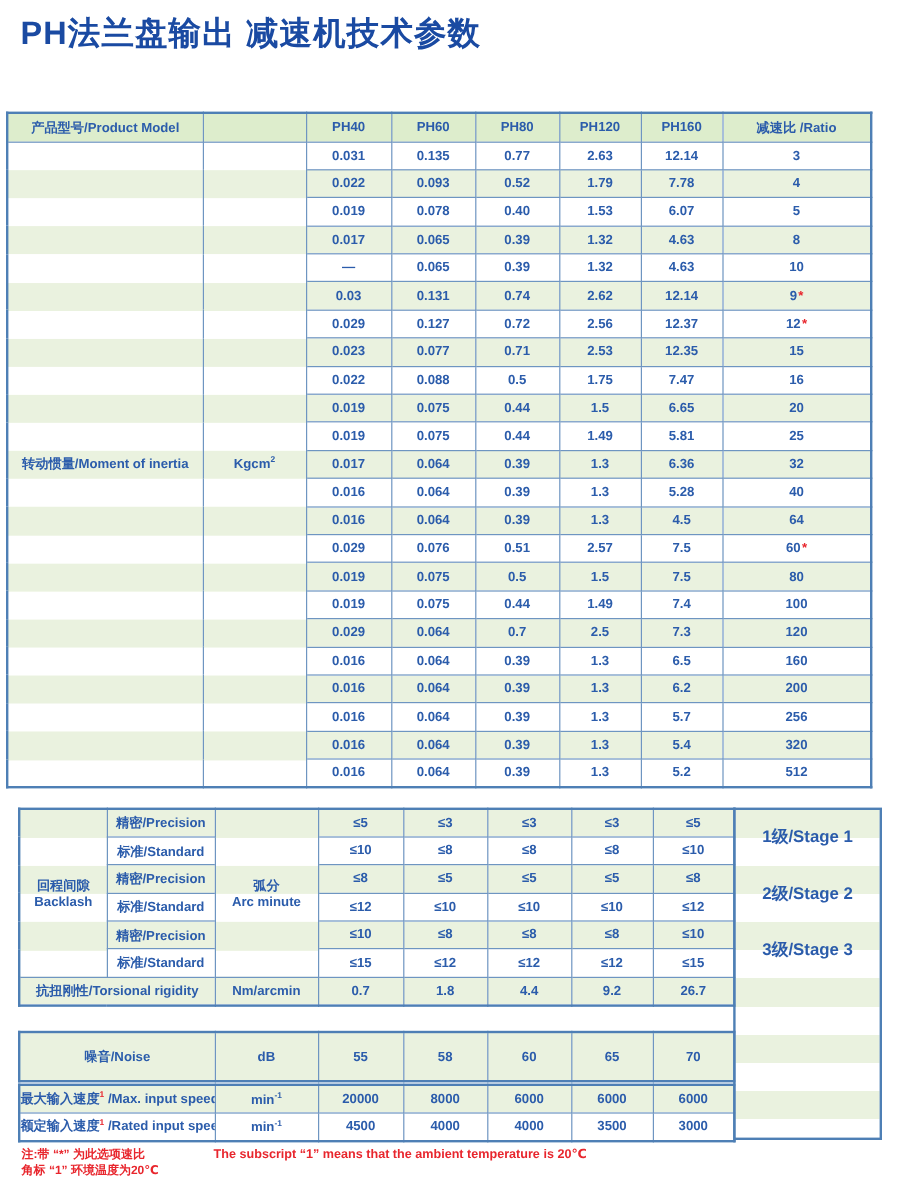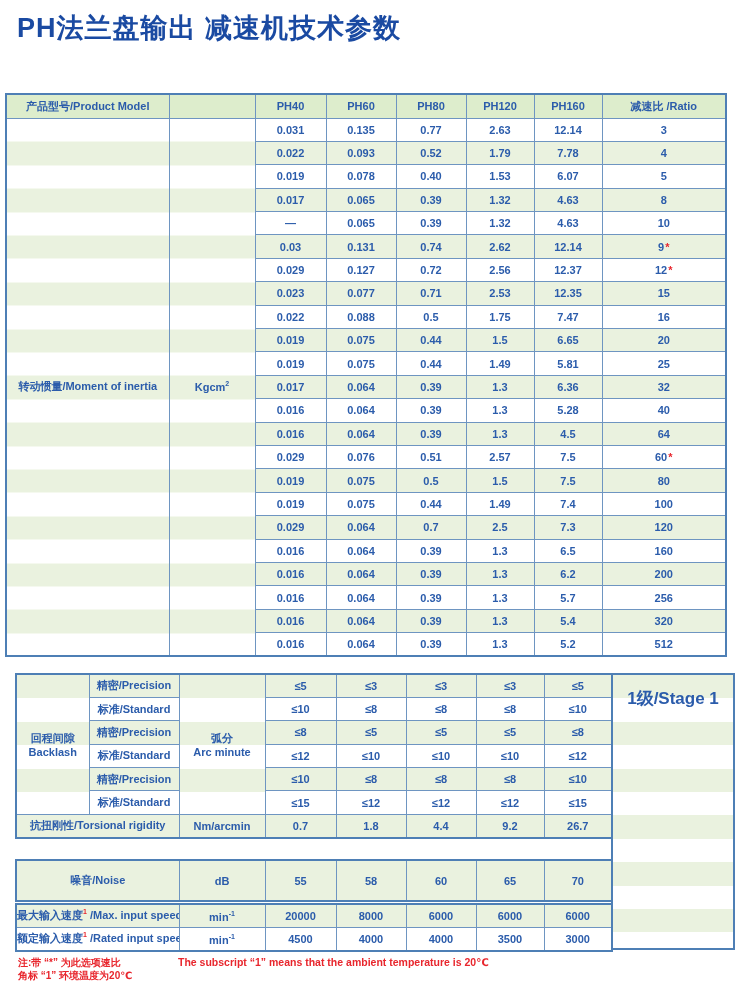--- a/index.html
+++ b/index.html
@@ -28,21 +28,21 @@
   #noise-table tr{height:41px;}
   #speed-table{left:15px;top:903px;width:596px;}
   #speed-table tr{height:23.4px;}
   .typecol{font-size:10.5px;}
   .rowlabel{font-size:10.5px;margin-top:24px;}
   .speedlabel{font-size:10px;}
   .tallbox{position:absolute;left:611px;top:673px;width:124px;height:277px;box-sizing:border-box;
            border:2px solid #4e7fb5;
            background:repeating-linear-gradient(180deg,#eaf2df 0,#eaf2df 23.4px,#ffffff 23.4px,#ffffff 46.8px);}
   .stage{height:46.7px;display:flex;align-items:center;justify-content:center;
-         font-size:17px;color:#2b5cab;}
+         font-size:14px;color:#2b5cab;}
   .notes{position:absolute;left:0;top:956px;width:750px;color:#e8262d;}
   .notes-cn{position:absolute;left:18px;top:0;font-size:10px;line-height:13px;font-weight:bold;}
   .notes-en{position:absolute;left:178px;top:0;font-size:10.5px;line-height:13px;font-weight:bold;}
 </style>
 </head>
 <body>
 
 <div class="page">
 
   <h1 class="title">PH法兰盘输出 减速机技术参数</h1>
@@ -388,20 +388,22 @@
           <td>4000</td>
           <td>4000</td>
           <td>3500</td>
           <td>3000</td>
         </tr>
       </tbody>
   </table>
 
   <div class="tallbox" id="stagebox">
       <div class="stage">1级/Stage 1</div>
+      <div class="stage">2级/Stage 2</div>
+      <div class="stage">3级/Stage 3</div>
     </div>
 
   <div class="notes">
     <div class="notes-cn">
       <div>注:带 “*” 为此选项速比</div>
       <div>角标 “1” 环境温度为20℃</div>
     </div>
     <div class="notes-en">
       <div>The subscript “1” means that the ambient temperature is 20℃</div>
     </div>

